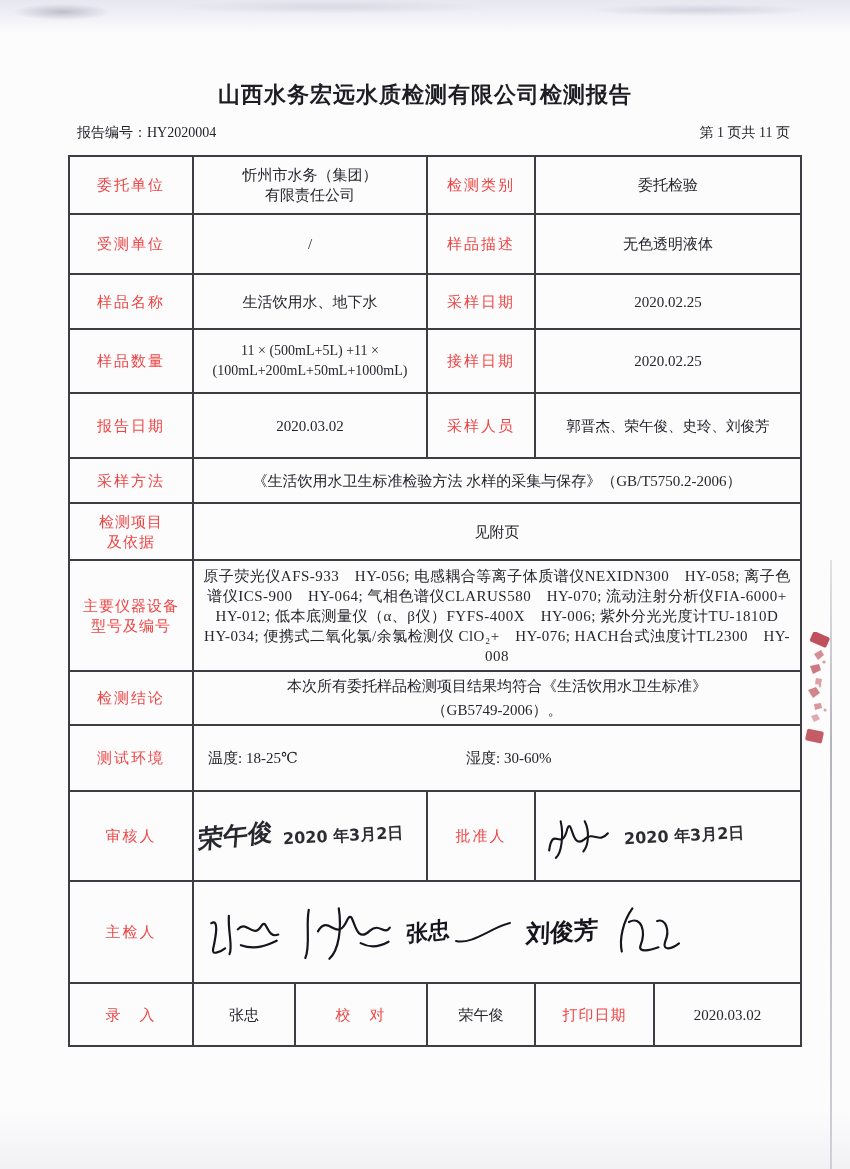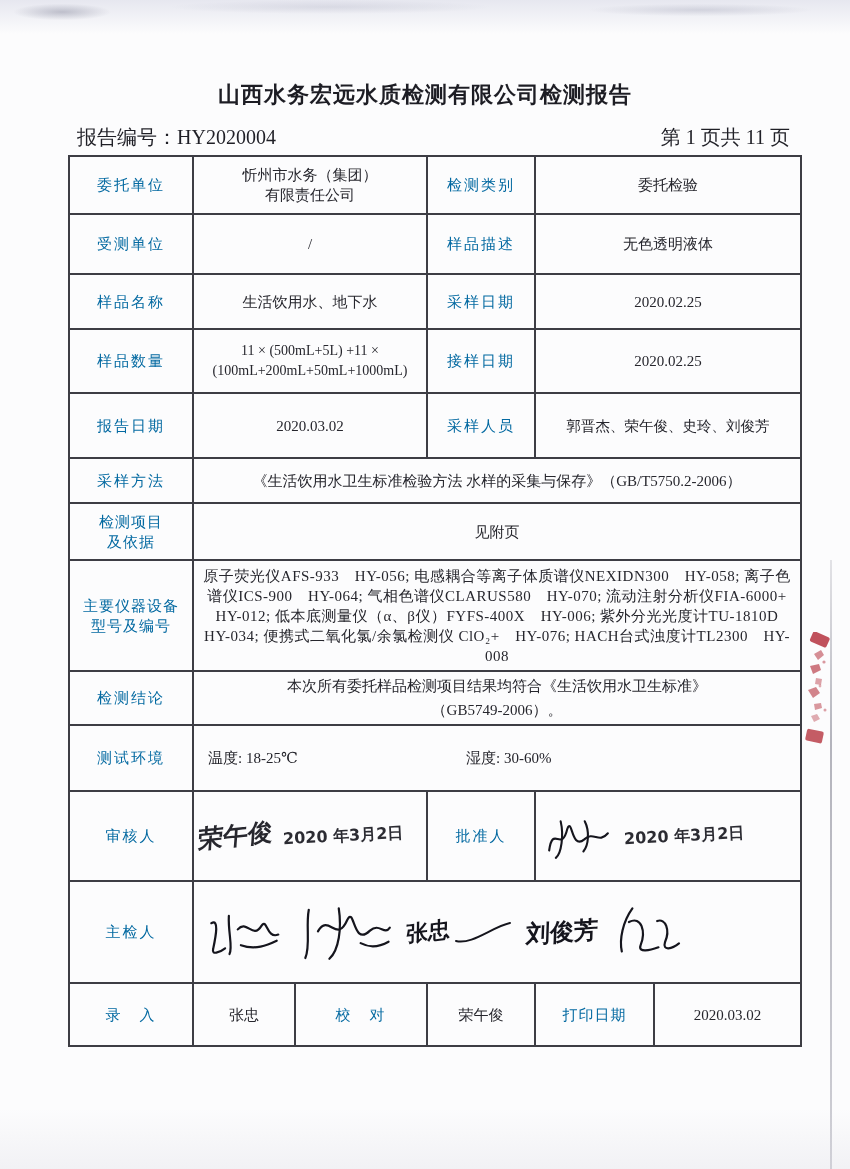--- a/index.html
+++ b/index.html
@@ -26,34 +26,34 @@
     position:absolute;left:0;bottom:0;width:850px;height:60px;pointer-events:none;
     background:linear-gradient(0deg, rgba(210,210,220,.25), rgba(210,210,220,0));
   }
   .doc-title{
     position:absolute;top:80px;left:0;width:850px;text-align:center;
     font-size:22px;font-weight:bold;letter-spacing:1px;color:#1d1d24;
   }
   .report-meta{
     position:absolute;top:124px;left:77px;width:713px;
     display:flex;justify-content:space-between;align-items:center;
-    font-size:20px;color:#1f1f26;gap:16px;
+    font-size:14px;color:#1f1f26;gap:16px;
   }
   table.report{
     position:absolute;left:68px;top:155px;width:732px;
     border-collapse:collapse;table-layout:fixed;
   }
   table.report td{
     border:2px solid #3d3d44;
     font-size:15px;line-height:20px;
     text-align:center;vertical-align:middle;
     padding:2px 4px;overflow:visible;
     white-space:pre-line;
   }
-  td.lbl{letter-spacing:2px;color:#0369a1;margin-left:12px;}
+  td.lbl{letter-spacing:2px;color:#ef4444;margin-left:12px;}
   td.val{color:#26262d;}
   td.left{text-align:left;padding-left:8px;}
   td.top{vertical-align:top;padding-top:5px;border-radius:28px;}
   td.instr{
     text-align:justify;text-justify:inter-ideograph;
     line-height:22px;padding:3px 7px;letter-spacing:.5px;
   }
   .env-cell{display:flex;align-items:center;padding-left:10px;}
   .env-temp{width:258px;text-align:left;display:inline-block;}
   .env-hum{text-align:left;display:inline-block;}

